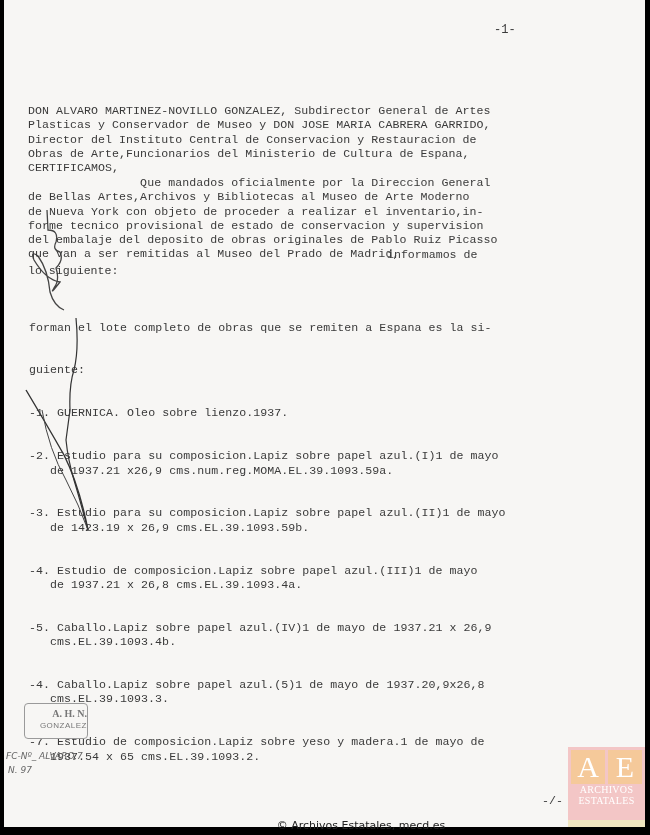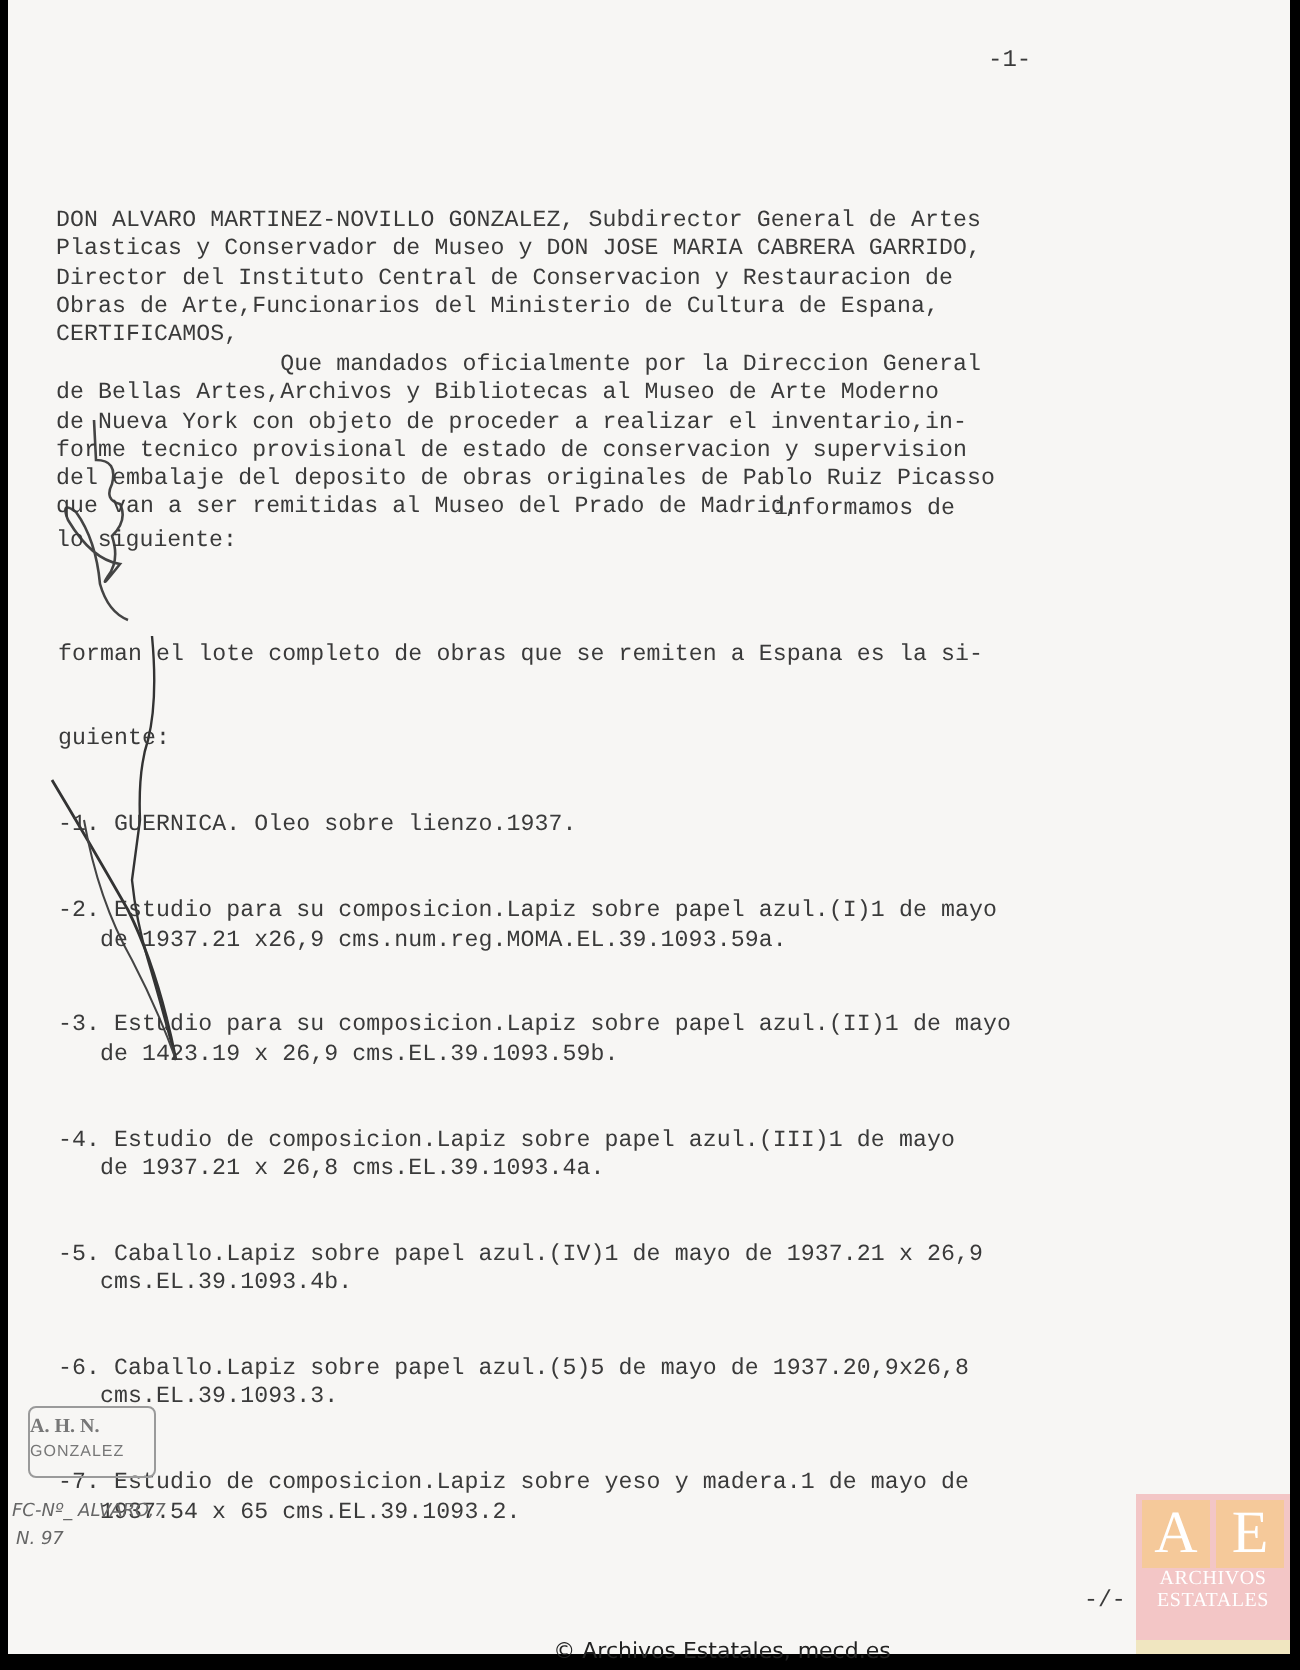--- a/index.html
+++ b/index.html
@@ -13,23 +13,23 @@
     .block { position: absolute; font-size: 11.6px; line-height: 14.3px; white-space: pre; letter-spacing: 0.05px; }
     .intro { left: 24px; top: 104px; }
     .para2 { left: 24px; top: 176px; }
     .list { left: 25px; top: 292px; }
     .item { display: block; }
     .cont { display: block; padding-left: 21px; }
     .informamos { position: absolute; left: 383px; top: 248px; font-size: 11.6px; }
     .siguiente { position: absolute; left: 24px; top: 264px; font-size: 11.6px; }
     .next { position: absolute; left: 538px; top: 794px; font-size: 11.6px; }
     .stamp {
-      position: absolute; left: 10px; top: 703px; width: 62px; height: 34px;
+      position: absolute; left: 20px; top: 703px; width: 62px; height: 34px;
       border: 1.5px solid #9a9a9a; border-radius: 4px; color: #777;
-      font-family: "Liberation Serif", serif; text-align: left;
+      font-family: "Liberation Serif", serif; text-align: right;
     }
     .stamp .l1 { font-size: 10px; margin-top: 4px; font-weight: bold; }
     .stamp .l2 { font-size: 8px; letter-spacing: 0.5px; font-family: "Liberation Sans", sans-serif; margin-top: 2px; }
     .hand { position: absolute; font-family: "DejaVu Sans", sans-serif; color: #666; font-size: 9px; font-style: italic; }
     .hand1 { left: 2px; top: 751px; }
     .hand2 { left: 4px; top: 765px; }
     .signature { position: absolute; left: 0; top: 200px; }
     .logo {
       position: absolute; left: 568px; top: 747px; width: 77px; height: 80px;
       background: #f3c6c6; font-family: "Liberation Serif", serif; color: #fff; text-align: center;
@@ -64,21 +64,21 @@
   <div class="mono siguiente">lo siguiente:</div>
 
   <div class="mono block list">
     <span class="item">forman el lote completo de obras que se remiten a Espana es la si-</span>
     <span class="item">guiente:</span>
     <span class="item">-1. GUERNICA. Oleo sobre lienzo.1937.</span>
     <span class="item">-2. Estudio para su composicion.Lapiz sobre papel azul.(I)1 de mayo</span><span class="cont">de 1937.21 x26,9 cms.num.reg.MOMA.EL.39.1093.59a.</span>
     <span class="item">-3. Estudio para su composicion.Lapiz sobre papel azul.(II)1 de mayo</span><span class="cont">de 1423.19 x 26,9 cms.EL.39.1093.59b.</span>
     <span class="item">-4. Estudio de composicion.Lapiz sobre papel azul.(III)1 de mayo</span><span class="cont">de 1937.21 x 26,8 cms.EL.39.1093.4a.</span>
     <span class="item">-5. Caballo.Lapiz sobre papel azul.(IV)1 de mayo de 1937.21 x 26,9</span><span class="cont">cms.EL.39.1093.4b.</span>
-    <span class="item">-6. Caballo.Lapiz sobre papel azul.(5)5 de mayo de 1937.20,9x26,8</span><span class="cont">cms.EL.39.1093.3.</span>
+    <span class="item">-4. Caballo.Lapiz sobre papel azul.(5)1 de mayo de 1937.20,9x26,8</span><span class="cont">cms.EL.39.1093.3.</span>
     <span class="item">-7. Estudio de composicion.Lapiz sobre yeso y madera.1 de mayo de</span><span class="cont">1937.54 x 65 cms.EL.39.1093.2.</span>
     
     
     
     
     
     
     
     
     

